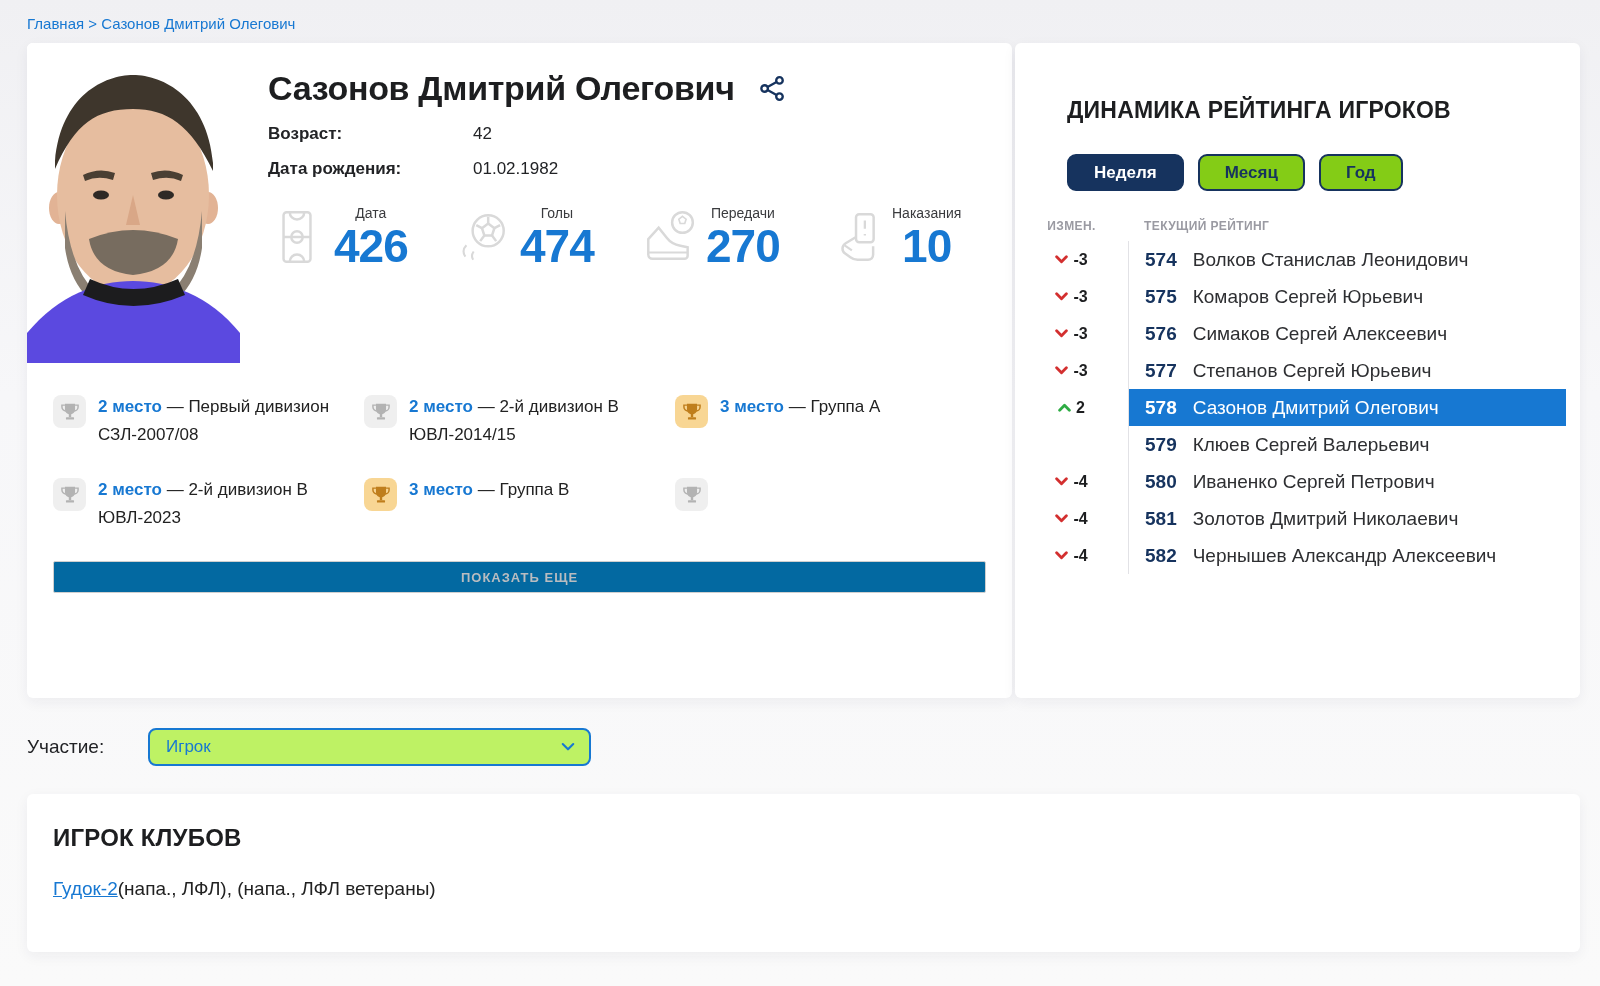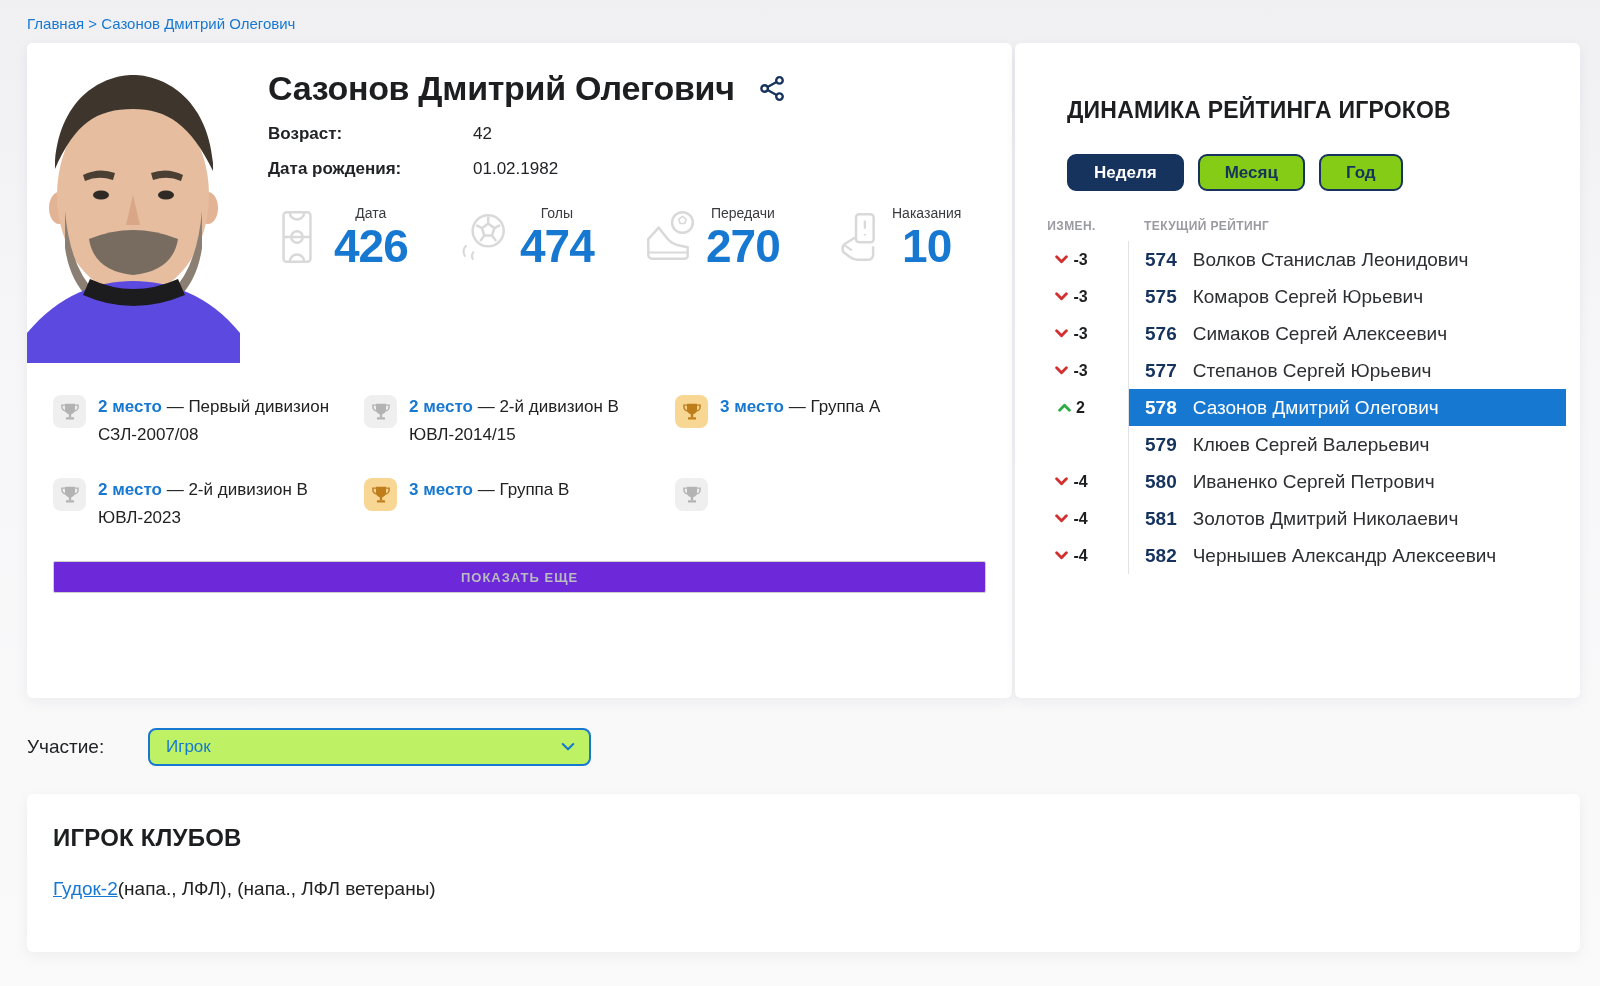--- a/index.html
+++ b/index.html
@@ -51,21 +51,21 @@
   .stat-value{font-size:46px;line-height:1;font-weight:bold;color:var(--blue);letter-spacing:-1px;}
   
   .titles-heading{text-align:center;font-size:20px;font-weight:bold;letter-spacing:.5px;margin-top:40px;color:#1d1e20;}
   .titles-grid{display:grid;grid-template-columns:repeat(3,1fr);column-gap:0;row-gap:28px;padding:30px 26px 0;}
   .title-item{display:flex;align-items:flex-start;gap:12px;font-size:17px;line-height:1.62;padding-right:30px;}
   .trophy-badge{flex:none;width:33px;height:33px;border-radius:8px;display:flex;align-items:center;justify-content:center;margin-top:2px;}
   .title-item.silver .trophy-badge{background:#efefef;color:#b3b3b3;}
   .title-item.gold .trophy-badge{background:#f8d694;color:#bf7e1c;}
   .place-link{color:var(--blue);font-weight:bold;cursor:pointer;}
   .title-desc{color:#222;}
-  .show-more{display:block;margin:30px 26px 0;width:calc(100% - 52px);height:32px;background:#6d28d9;border:1px solid #cfcfcf;border-radius:2px;color:#b9bcc0;font-family:"Liberation Sans",sans-serif;font-size:13px;font-weight:bold;letter-spacing:1px;cursor:pointer;}
+  .show-more{display:block;margin:30px 26px 0;width:calc(100% - 52px);height:32px;background:#0369a1;border:1px solid #cfcfcf;border-radius:2px;color:#b9bcc0;font-family:"Liberation Sans",sans-serif;font-size:13px;font-weight:bold;letter-spacing:1px;cursor:pointer;}
   
   .rating-heading{font-size:23px;font-weight:800;color:#1d1e20;letter-spacing:.2px;}
   .rating-tabs{display:flex;gap:14px;margin-top:30px;}
   .tab{height:37px;padding:0 25px;border:2px solid var(--navy);border-radius:9px;background:#84cc16;color:var(--navy);font-family:"Liberation Sans",sans-serif;font-size:17px;font-weight:bold;cursor:pointer;}
   .tab.active{background:var(--navy);color:#fff;}
   .rate-head{display:flex;margin-top:28px;font-size:12px;font-weight:bold;color:var(--muted);letter-spacing:.4px;margin-left:-52px;}
   .rate-head .hc-change{width:113px;text-align:center;}
   .rate-head .hc-current{padding-left:16px;}
   .rating-rows{list-style:none;margin-top:8px;margin-left:-52px;}
   .rating-row{display:flex;align-items:stretch;height:37px;}

